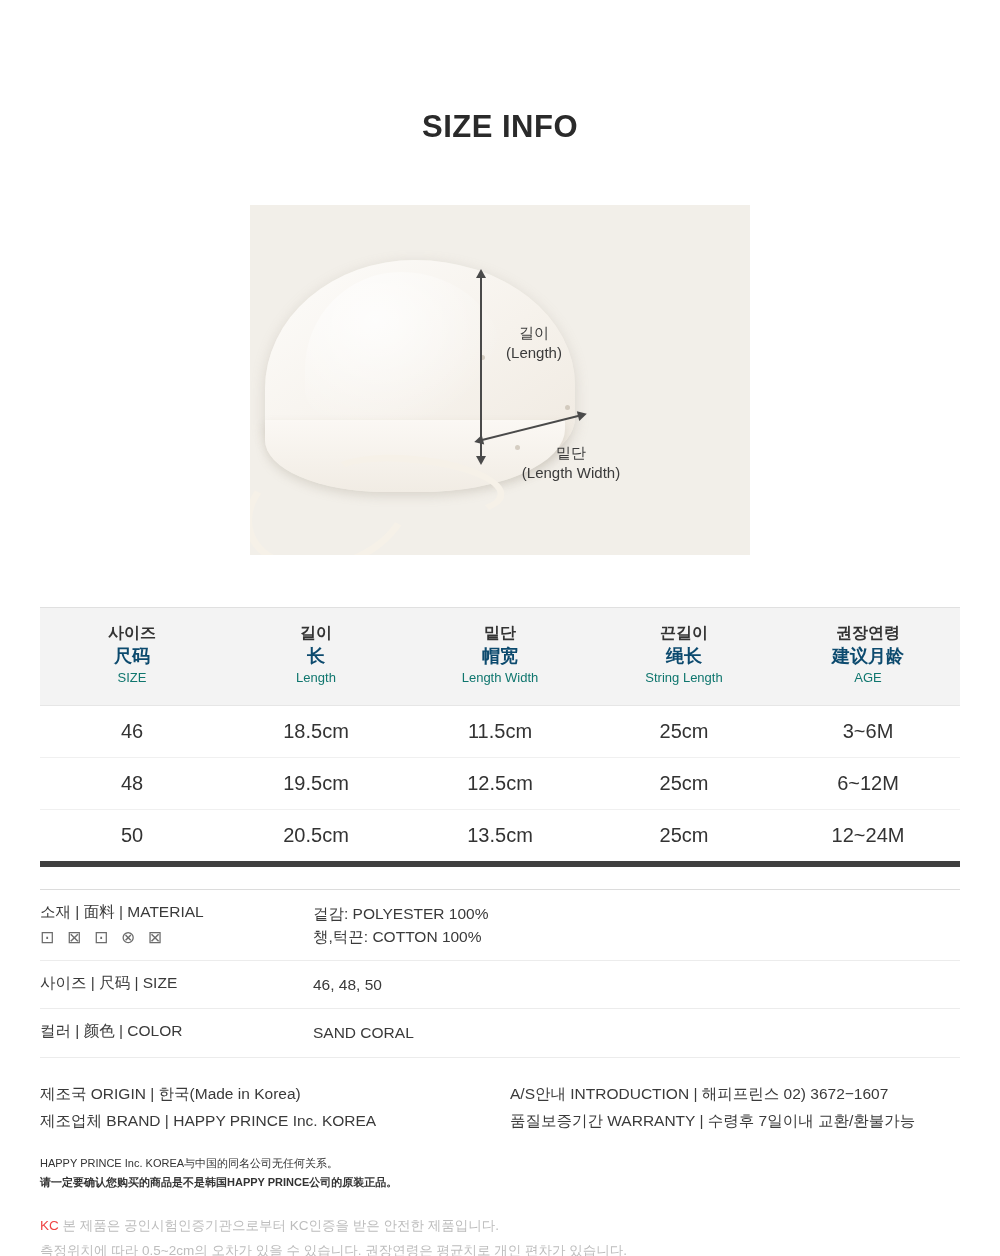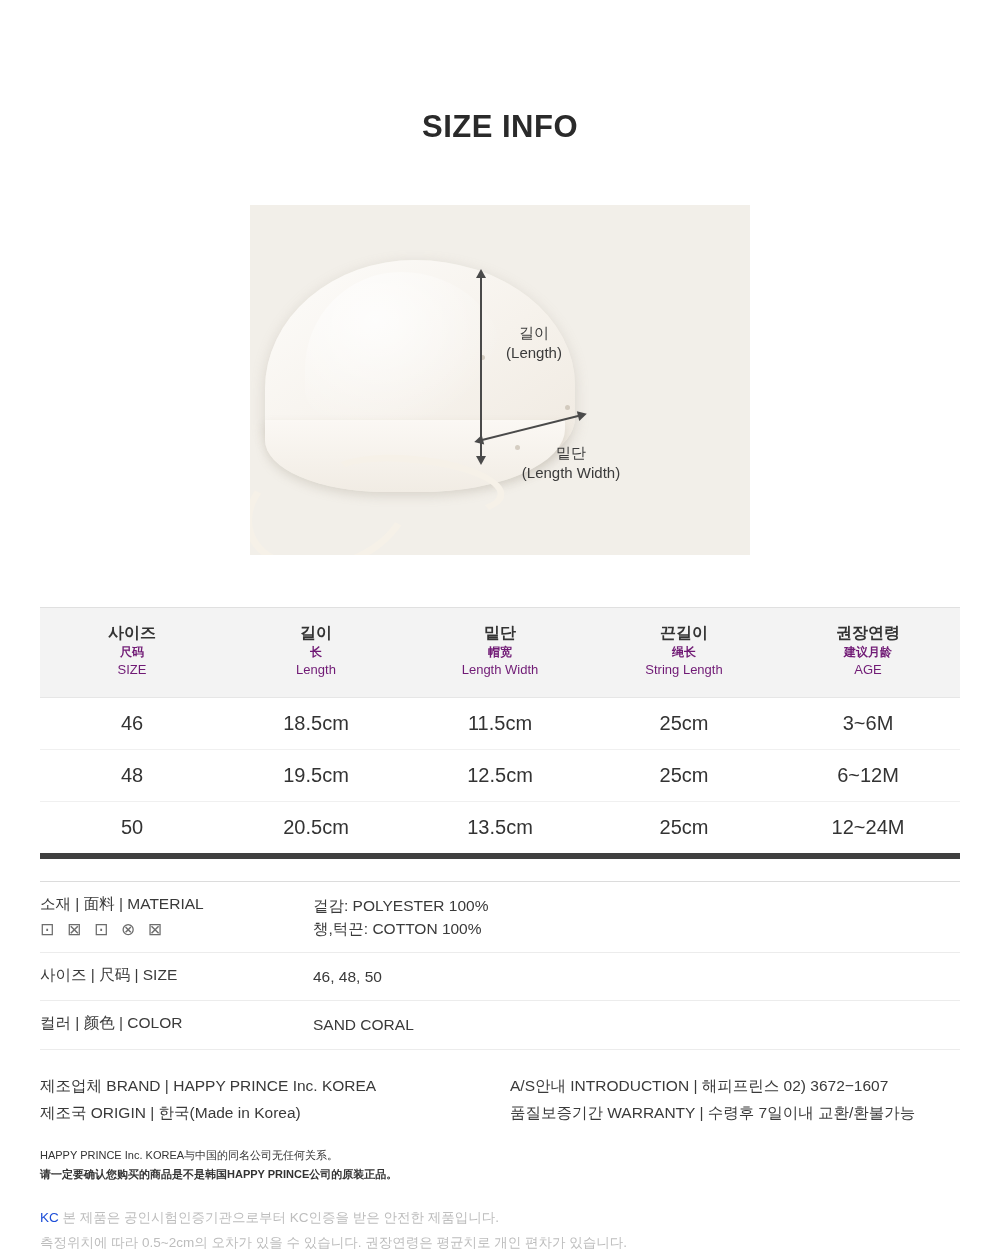--- a/index.html
+++ b/index.html
@@ -145,22 +145,22 @@
     table-layout: fixed;
   }
   .size-table thead th {
     background: #f3f3f3;
     padding: 14px 0 16px 0;
     font-weight: normal;
     border-top: 1px solid #e0e0e0;
     border-bottom: 1px solid #e6e6e6;
   }
   .hk { display:block; font-size:16px; font-weight:bold; color:#333; line-height:1.35; }
-  .hc { display:block; font-size:12px; font-weight:bold; color:#701a75; line-height:1.35;text-align:center; }
-  .he { display:block; font-size:13px; color:#701a75; line-height:1.6; }
+  .hc { display:block; font-size:18px; font-weight:bold; color:#0c4a6e; line-height:1.35;text-align:center; }
+  .he { display:block; font-size:13px; color:#0f766e; line-height:1.6; }
   .size-table tbody td {
     text-align: center;
     font-size: 20px;
     color: #333;
     padding: 14px 0;
     border-bottom: 1px solid #f0f0f0;
   }
   .size-table tbody tr:last-child td { border-bottom: 6px solid #404040; text-align: center; }
 
   
@@ -209,21 +209,21 @@
   .cn-note .b { font-weight: bold; }
 
   .fineprint {
     width: 920px;
     margin: 22px auto 0 auto;
     font-size: 13.5px;
     color: #bdbdbd;
     line-height: 1.85;
     padding-bottom: 55px;
   }
-  .kc { color:#1d4ed8; }
+  .kc { color:#ef4444; }
 </style>
 </head>
 <body>
 
 <div class="page">
 
   <div class="title">SIZE INFO</div>
 
   <div class="photo-wrap">
     <div class="bonnet">
@@ -320,22 +320,22 @@
       </tr>
       <tr>
         <td class="k">컬러 | 颜色 | COLOR</td>
         <td class="v">SAND CORAL</td>
       </tr>
     </tbody>
   </table>
 
   <div class="brandblock">
     <div class="col">
+      <div>제조국 ORIGIN | 한국(Made in Korea)</div>
       <div>제조업체 BRAND | HAPPY PRINCE Inc. KOREA</div>
-      <div>제조국 ORIGIN | 한국(Made in Korea)</div>
     </div>
     <div class="col right">
       <div>A/S안내 INTRODUCTION | 해피프린스 02) 3672−1607</div>
       <div>품질보증기간 WARRANTY | 수령후 7일이내 교환/환불가능</div>
     </div>
   </div>
 
   <div class="cn-note">
     <div>HAPPY PRINCE Inc. KOREA与中国的同名公司无任何关系。</div>
     <div class="b">请一定要确认您购买的商品是不是韩国HAPPY PRINCE公司的原装正品。</div>

